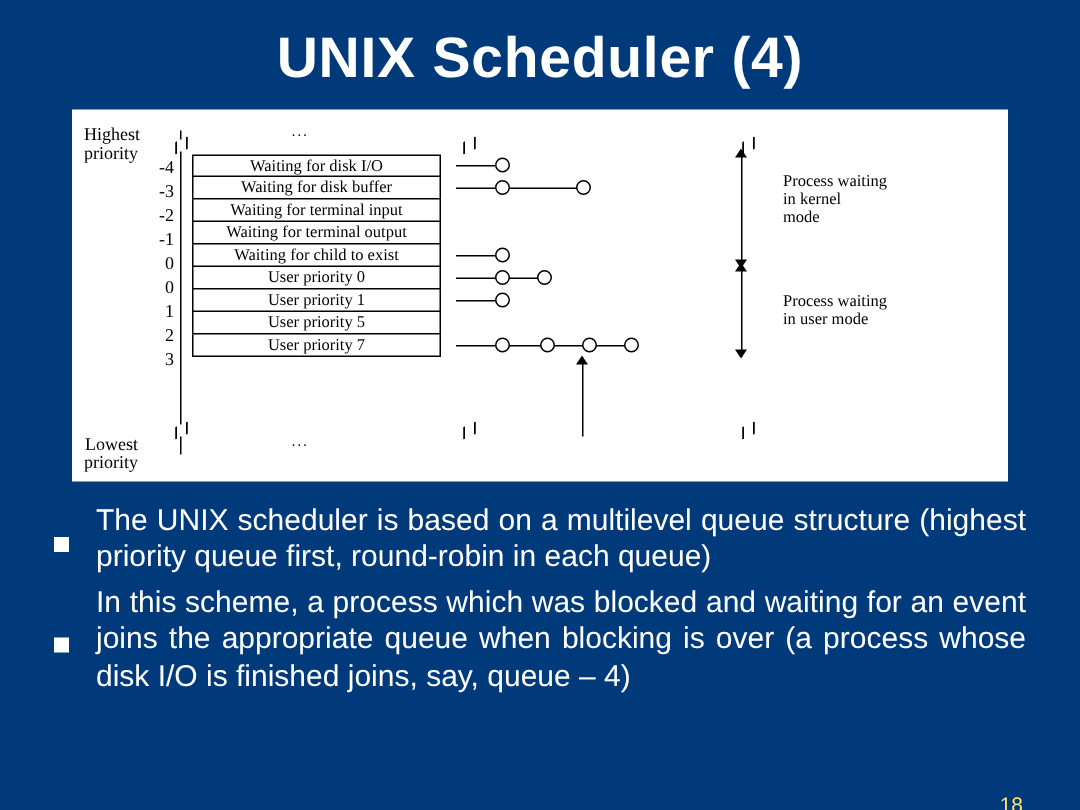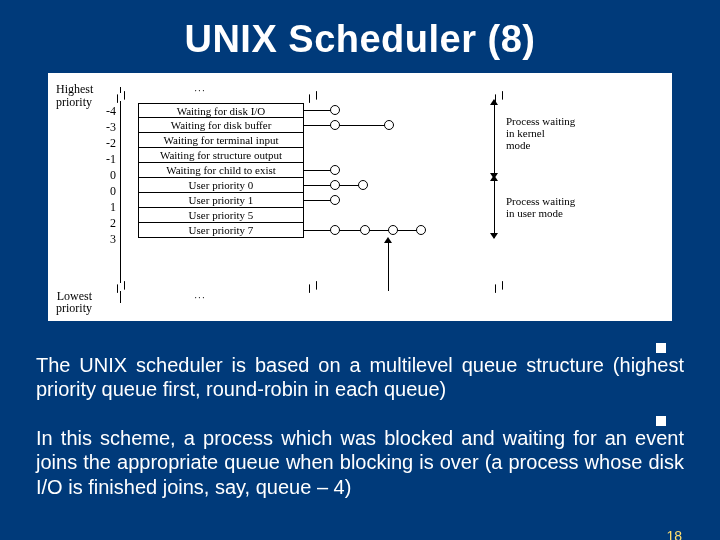--- a/index.html
+++ b/index.html
@@ -75,21 +75,21 @@
     position: absolute;
     left: 140px;
     font-size: 10px;
     letter-spacing: -1px;
   }
   .dots-top { top: 4px; }
   .dots-bot { bottom: 14px; }
   .rowbox-col {
     position: absolute;
     top: 22px;
-    left: 84px;
+    left: 74px;
   }
   .rowbox {
     position: relative;
     height: 15px;
     width: 166px;
     border: 1px solid #000;
     border-top: none;
     font-size: 11px;
     text-align: center;
     line-height: 14px;
@@ -163,21 +163,21 @@
     position: absolute;
     left: 436px;
     width: 0; height: 0;
     border-left: 4px solid transparent;
     border-right: 4px solid transparent;
   }
   .arrow-up { border-bottom: 6px solid #000; }
   .arrow-down { border-top: 6px solid #000; }
   .ku-label {
     position: absolute;
-    left: 452px;
+    left: 468px;
     font-size: 11px;
     line-height: 1.1;
   }
   .pq-arrow-shaft {
     position: absolute;
     left: 334px;
     top: 160px;
     width: 0;
     height: 50px;
     border-left: 1px solid #000;
@@ -199,23 +199,22 @@
     line-height: 1.1;
     text-align: center;
   }
   .bullets {
     margin: 14px 36px 0 36px;
     font-size: 20px;
     color: #fff;
   }
   .bullet-row {
     display: flex;
-    align-items: flex-end;
+    align-items: center;
     margin-bottom: 6px;
-    flex-direction: column;
   }
   .bullet-mark {
     width: 10px;
     height: 10px;
     background: #fff;
     margin-top: 8px;
     margin-right: 18px;
     flex: 0 0 auto;
   }
   .bullet-text {
@@ -229,21 +228,21 @@
     bottom: 14px;
     font-size: 14px;
     color: #ffe070;
   }
 </style>
 </head>
 <body>
 
 <div class="slide">
 
-  <div class="title">UNIX Scheduler (8)</div>
+  <div class="title">UNIX Scheduler (4)</div>
 
   <div class="figure">
     <div class="fig-inner">
 
       <div class="label-highest">Highest<br>priority</div>
       <div class="label-lowest">Lowest<br>priority</div>
 
       <div class="vaxis"></div>
 
       <div class="prio-col">
@@ -258,21 +257,21 @@
         <div>3</div>
       </div>
 
       <div class="dots-top">· · ·</div>
       <div class="dots-bot">· · ·</div>
 
       <div class="rowbox-col">
         <div class="rowbox">Waiting for disk I/O</div>
         <div class="rowbox">Waiting for disk buffer</div>
         <div class="rowbox">Waiting for terminal input</div>
-        <div class="rowbox">Waiting for structure output</div>
+        <div class="rowbox">Waiting for terminal output</div>
         <div class="rowbox">Waiting for child to exist</div>
         <div class="rowbox">User priority 0</div>
         <div class="rowbox">User priority 1</div>
         <div class="rowbox">User priority 5</div>
         <div class="rowbox">User priority 7</div>
       </div>
 
       <div class="queue-area" id="queue-area">
           <div class="queue-row">
             <div class="q-line" style="width: 32px;"></div>

